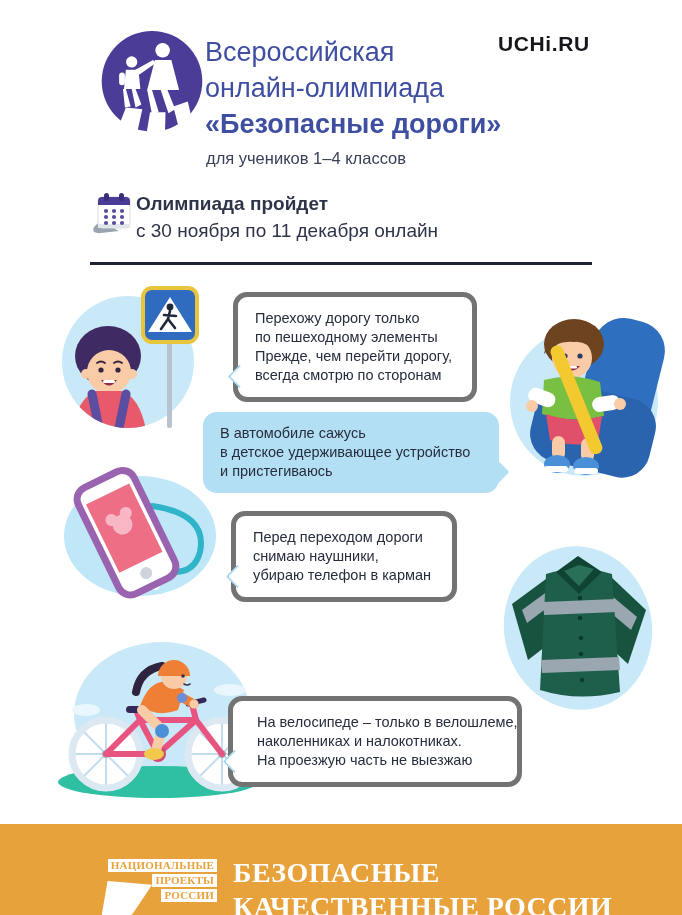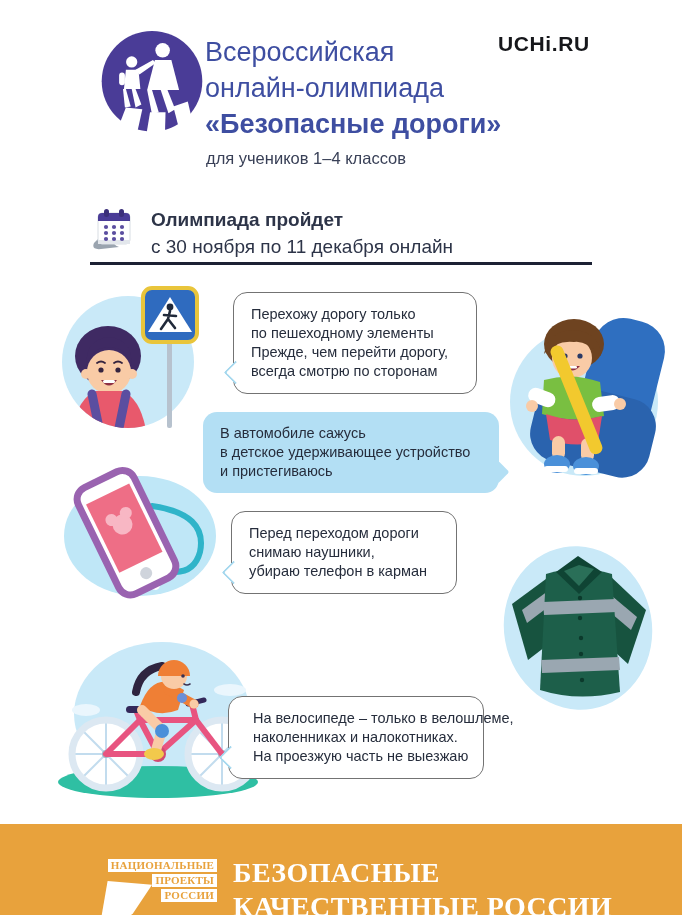--- a/index.html
+++ b/index.html
@@ -9,44 +9,44 @@
   
   .logo-badge{position:absolute;left:98px;top:30px;width:108px;height:118px;}
   .title-block{position:absolute;left:205px;top:34px;color:#3e4ea1;}
   .title-line{font-size:27px;line-height:36px;font-weight:400;}
   .title-line.bold{font-weight:700;}
   .brand{position:absolute;left:498px;top:32px;font-size:21px;font-weight:700;
          color:#16171b;letter-spacing:0.6px;text-align:right;}
   .subtitle{position:absolute;left:206px;top:149px;font-size:16.5px;color:#394057;}
 
   
-  .schedule{position:absolute;left:92px;top:191px;display:flex;gap:15px;align-items:flex-start;margin-top:16px;}
+  .schedule{position:absolute;left:92px;top:191px;display:flex;align-items:flex-start;}
   .schedule-icon{width:44px;height:46px;flex:0 0 auto;}
   .schedule-title{font-size:19px;font-weight:700;color:#2d3448;line-height:26px;}
   .schedule-dates{font-size:19px;color:#2d3448;line-height:27px;}
   .divider{position:absolute;left:90px;top:262px;width:502px;height:3px;background:#1c2134;}
 
   
   .bubble{position:absolute;box-sizing:border-box;border-radius:14px;
           padding:12px 17px;font-size:14.5px;line-height:19px;color:#262d3c;}
-  .bubble.outline{background:#ffffff;border:1px solid #737373;}
+  .bubble.outline{background:#ffffff;border:5px solid #737373;}
   .bubble.filled{background:#b3dff4;}
   .para + .para{}
   .line{white-space:nowrap;}
   .tail-left{position:absolute;left:-7px;bottom:12px;width:15px;height:15px;background:#ffffff;
              border-left:2px solid #a6d8ee;border-bottom:2px solid #a6d8ee;
              transform:rotate(45deg);border-bottom-left-radius:3px;}
   .tail-right{position:absolute;right:-7px;bottom:13px;width:16px;height:16px;
               background:#b3dff4;transform:rotate(45deg);border-radius:2px;}
 
   .bub-1{left:233px;top:292px;width:244px;}
   .bub-2{left:203px;top:412px;width:296px;}
   .bub-3{left:231px;top:511px;width:226px;}
   .bub-4{left:231px;top:610px;width:284px;}
-  .bub-5{left:228px;top:696px;width:256px;padding-left:24px;}
+  .bub-5{left:228px;top:696px;width:294px;padding-left:24px;}
 
   
   .ill{position:absolute;margin:0;padding:0;}
   .ill svg{display:block;}
   .ill-1{left:56px;top:282px;width:160px;height:150px;}
   .ill-2{left:482px;top:298px;width:196px;height:182px;}
   .ill-3{left:56px;top:464px;width:168px;height:138px;}
   .ill-4{left:488px;top:540px;width:182px;height:174px;}
   .ill-5{left:44px;top:634px;width:224px;height:168px;}
 

